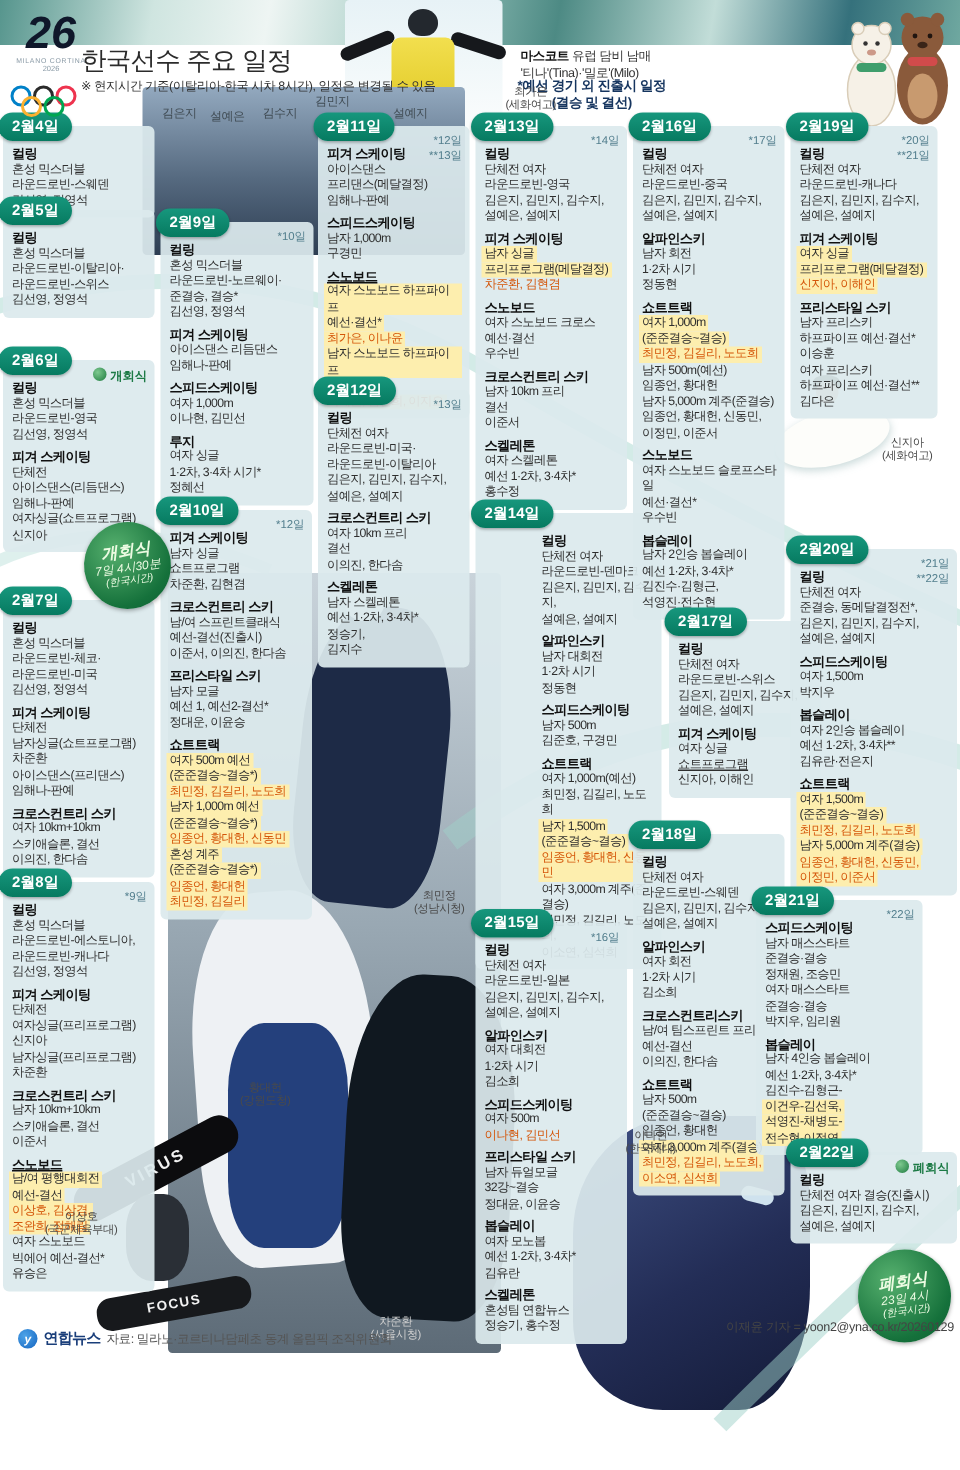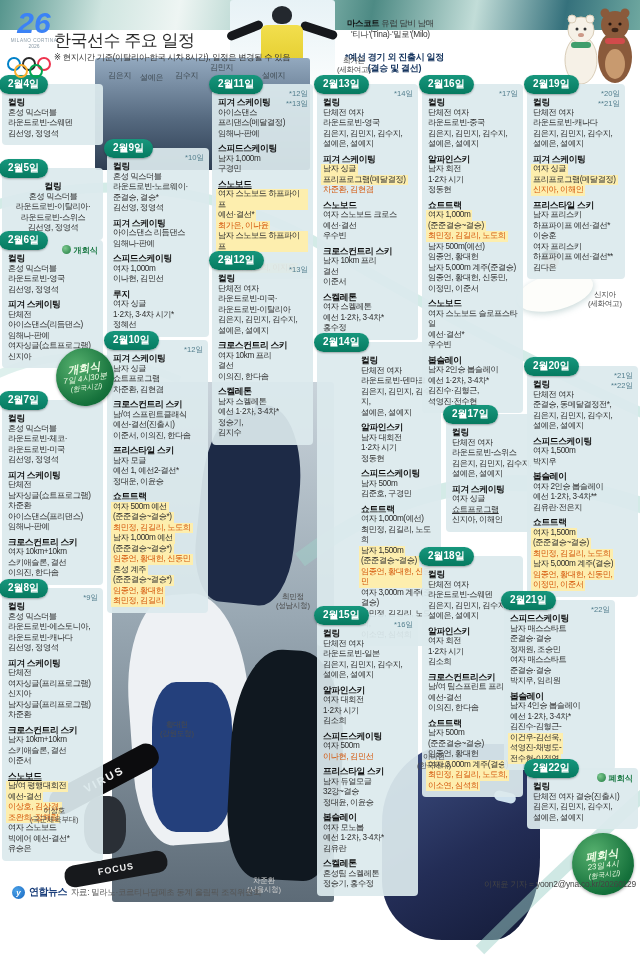--- a/index.html
+++ b/index.html
@@ -2,28 +2,28 @@
 <html><head>
 <meta charset="utf-8">
 <style>
   html,body{margin:0;padding:0;background:#fff;}
   .page{position:relative;width:640px;height:980px;overflow:hidden;background:#fff;
         font-family:"Liberation Sans","DejaVu Sans",sans-serif;}
   
   .top-strip{position:absolute;left:0;top:0;width:640px;height:30px;z-index:0;
     background:linear-gradient(100deg,#56958d 0%,#cfe5e0 16%,#eef5f3 28%,#9dc8c0 44%,#4d8a84 58%,#c2ddd8 74%,#35717c 88%,#6fa8a0 100%);}
   .logo{position:absolute;left:8px;top:8px;width:52px;text-align:center;z-index:5;}
-  .logo .mark{font-size:30px;font-weight:bold;font-style:italic;color:#3b82f6;line-height:30px;}
+  .logo .mark{font-size:30px;font-weight:bold;font-style:italic;color:#0f172a;line-height:30px;}
   .logo .lt{font-size:4.6px;letter-spacing:.5px;color:#8a9aa6;}
   .logo .ly{font-size:5px;color:#8a9aa6;}
   .rings{position:absolute;left:6px;top:56px;z-index:5;}
   .h-title{position:absolute;left:54px;top:10px;font-size:14.5px;font-weight:bold;color:#1b449c;z-index:5;letter-spacing:-0.5px;}
   .h-sub{position:absolute;left:54px;top:29px;font-size:17px;color:#2b2b2b;z-index:5;letter-spacing:-0.5px;}
   .h-note{position:absolute;left:54px;top:52px;font-size:8.3px;color:#333;z-index:5;letter-spacing:-0.3px;}
-  .mascot-text{position:absolute;left:347px;top:18px;font-size:8.4px;color:#333;z-index:5;letter-spacing:-0.3px;line-height:11px;text-align:center;}
+  .mascot-text{position:absolute;left:347px;top:32px;font-size:8.4px;color:#333;z-index:5;letter-spacing:-0.3px;line-height:11px;}
   .mascot-text b{color:#111;}
   .qualify{position:absolute;left:345px;top:52px;font-size:9px;font-weight:bold;color:#16355f;z-index:5;text-align:center;line-height:11px;letter-spacing:-0.3px;}
   
   .photo{position:absolute;z-index:1;border-radius:3px;}
   #ph-snowboarder{left:230px;top:0;width:105px;height:88px;background:linear-gradient(#e7f2f6,#fbfdfd);}
   #ph-snowboarder .head{position:absolute;left:42px;top:6px;width:20px;height:18px;background:#23282e;border-radius:50% 50% 45% 45%;}
   #ph-snowboarder .bib{position:absolute;left:31px;top:25px;width:42px;height:42px;background:linear-gradient(#f2df4e,#e4cd2d);border-radius:6px;}
   #ph-snowboarder .arm{position:absolute;top:26px;width:38px;height:9px;background:#16181c;border-radius:5px;}
   #ph-snowboarder .al{left:-4px;transform:rotate(-22deg);}
   #ph-snowboarder .ar{left:70px;transform:rotate(18deg);}
@@ -175,21 +175,21 @@
   </svg>
 
   <div id="cards-layer">
       <div class="card" style="left: 2px; top: 84px; width: 101px;">
         <span class="date-badge">2월4일</span>
         <div class="row k-s">컬링</div>
         <div class="row k-t">혼성 믹스더블</div>
         <div class="row k-t">라운드로빈-스웨덴</div>
         <div class="row k-t">김선영, 정영석</div>
       </div>
-      <div class="card" style="left: 2px; top: 168px; width: 101px; text-align: center;">
+      <div class="card" style="left: 2px; top: 140px; width: 101px;">
         <span class="date-badge">2월5일</span>
         <div class="row k-s">컬링</div>
         <div class="row k-t">혼성 믹스더블</div>
         <div class="row k-t">라운드로빈-이탈리아·</div>
         <div class="row k-t">라운드로빈-스위스</div>
         <div class="row k-t">김선영, 정영석</div>
       </div>
       <div class="card" style="left: 2px; top: 240px; width: 101px;">
         <span class="date-badge">2월6일</span>
         <span class="inline-badge"><i></i>개회식</span>
@@ -413,21 +413,21 @@
         <div class="row k-o">이나현, 김민선</div>
         <div class="row k-s">프리스타일 스키</div>
         <div class="row k-t">남자 듀얼모글</div>
         <div class="row k-t">32강~결승</div>
         <div class="row k-t">정대윤, 이윤승</div>
         <div class="row k-s">봅슬레이</div>
         <div class="row k-t">여자 모노봅</div>
         <div class="row k-t">예선 1·2차, 3·4차*</div>
         <div class="row k-t">김유란</div>
         <div class="row k-s">스켈레톤</div>
-        <div class="row k-t">혼성팀 스켈레톤</div>
+        <div class="row k-t">혼성팀 연합뉴스</div>
         <div class="row k-t">정승기, 홍수정</div>
       </div>
       <div class="card" style="left: 422px; top: 84px; width: 101px;">
         <span class="date-badge">2월16일</span>
         <div class="notes">
           <div>*17일</div>
         </div>
         <div class="row k-s">컬링</div>
         <div class="row k-t">단체전 여자</div>
         <div class="row k-t">라운드로빈-중국</div>

